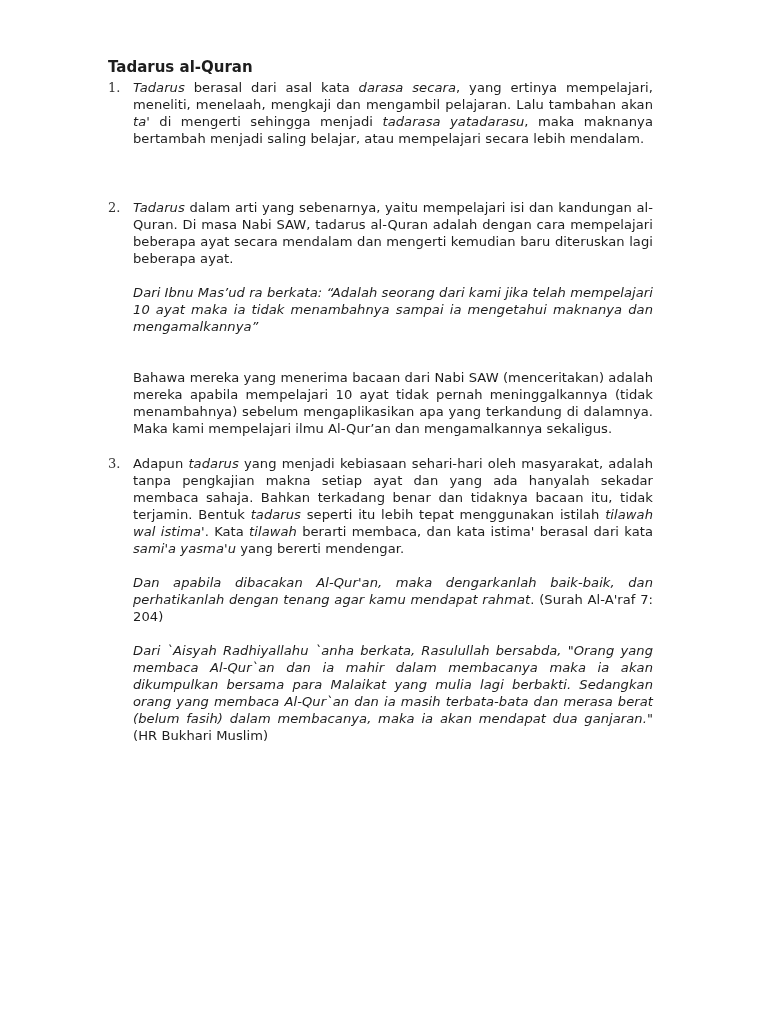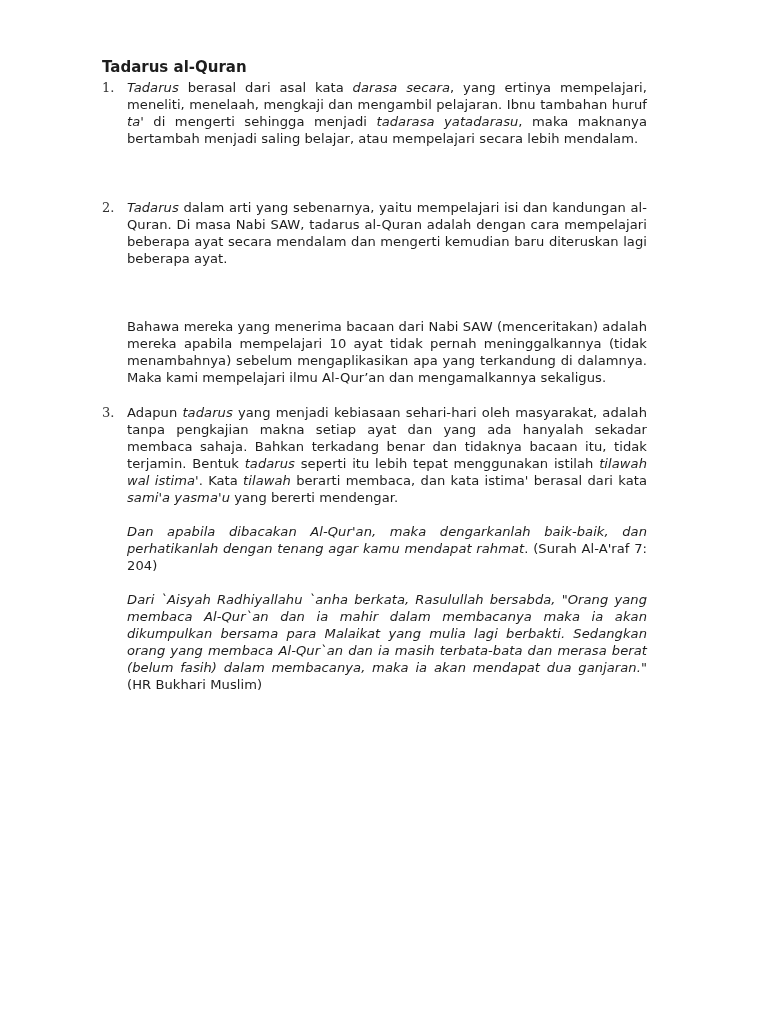--- a/index.html
+++ b/index.html
@@ -1,48 +1,51 @@
 <!DOCTYPE html>
 <html><head>
 <meta charset="utf-8">
 <style>
   html, body { margin: 0; padding: 0; background: #ffffff; }
   body { width: 768px; height: 1024px; position: relative; overflow: hidden;
          font-family: "DejaVu Sans", sans-serif; color: #1e1e1e; }
-  .page { position: absolute; left: 102px; top: 57px; width: 545px; }
+  .page { position: absolute; left: 108px; top: 57px; width: 545px; }
   .title { font-size: 15px; font-weight: 600; margin: 0 0 2px 0; line-height: 20px; }
   .item { position: relative; padding-left: 25px; }
   .num { position: absolute; left: 0; top: 0; font-family: "DejaVu Serif", serif; font-size: 13px; line-height: 17px; color: #333; }
   p { margin: 0; font-size: 13.1px; line-height: 17px; text-align: justify; letter-spacing: 0.05px; }
   .gap { height: 17px; }
   .gap-big { height: 18px; }
   i { }
 </style>
 </head>
 <body>
 
 <div class="page">
   <div class="title">Tadarus al-Quran</div>
 
   <div class="item">
     <span class="num">1.</span>
     <p>
-      <i>Tadarus</i><span> berasal dari asal kata </span><i>darasa secara</i><span>, yang ertinya mempelajari, meneliti, menelaah, mengkaji dan mengambil pelajaran. Ibnu tambahan huruf </span><i>ta</i><span>' di mengerti sehingga menjadi </span><i>tadarasa yatadarasu</i><span>, maka maknanya bertambah menjadi saling belajar, atau mempelajari secara lebih mendalam.</span>
+      <i>Tadarus</i><span> berasal dari asal kata </span><i>darasa secara</i><span>, yang ertinya mempelajari, meneliti, menelaah, mengkaji dan mengambil pelajaran. Lalu tambahan akan </span><i>ta</i><span>' di mengerti sehingga menjadi </span><i>tadarasa yatadarasu</i><span>, maka maknanya bertambah menjadi saling belajar, atau mempelajari secara lebih mendalam.</span>
     </p>
     <div class="gap"></div>
     <div class="gap"></div>
   </div>
   <div class="gap-big"></div>
 
   <div class="item">
     <span class="num">2.</span>
     <p>
       <i>Tadarus</i><span> dalam arti yang sebenarnya, yaitu mempelajari isi dan kandungan al-Quran. Di masa Nabi SAW, tadarus al-Quran adalah dengan cara mempelajari beberapa ayat secara mendalam dan mengerti kemudian baru diteruskan lagi beberapa ayat.</span>
     </p>
     <div class="gap"></div>
+    <p>
+      <i>Dari Ibnu Mas’ud ra berkata: “Adalah seorang dari kami jika telah mempelajari 10 ayat maka ia tidak menambahnya sampai ia mengetahui maknanya dan mengamalkannya”</i>
+    </p>
     <div class="gap"></div>
     <div class="gap"></div>
     <p>
       <span>Bahawa mereka yang menerima bacaan dari Nabi SAW (menceritakan) adalah mereka apabila mempelajari 10 ayat tidak pernah meninggalkannya (tidak menambahnya) sebelum mengaplikasikan apa yang terkandung di dalamnya.  Maka kami mempelajari ilmu Al-Qur’an dan mengamalkannya sekaligus.</span>
     </p>
   </div>
   <div class="gap-big"></div>
 
   <div class="item">
     <span class="num">3.</span>

